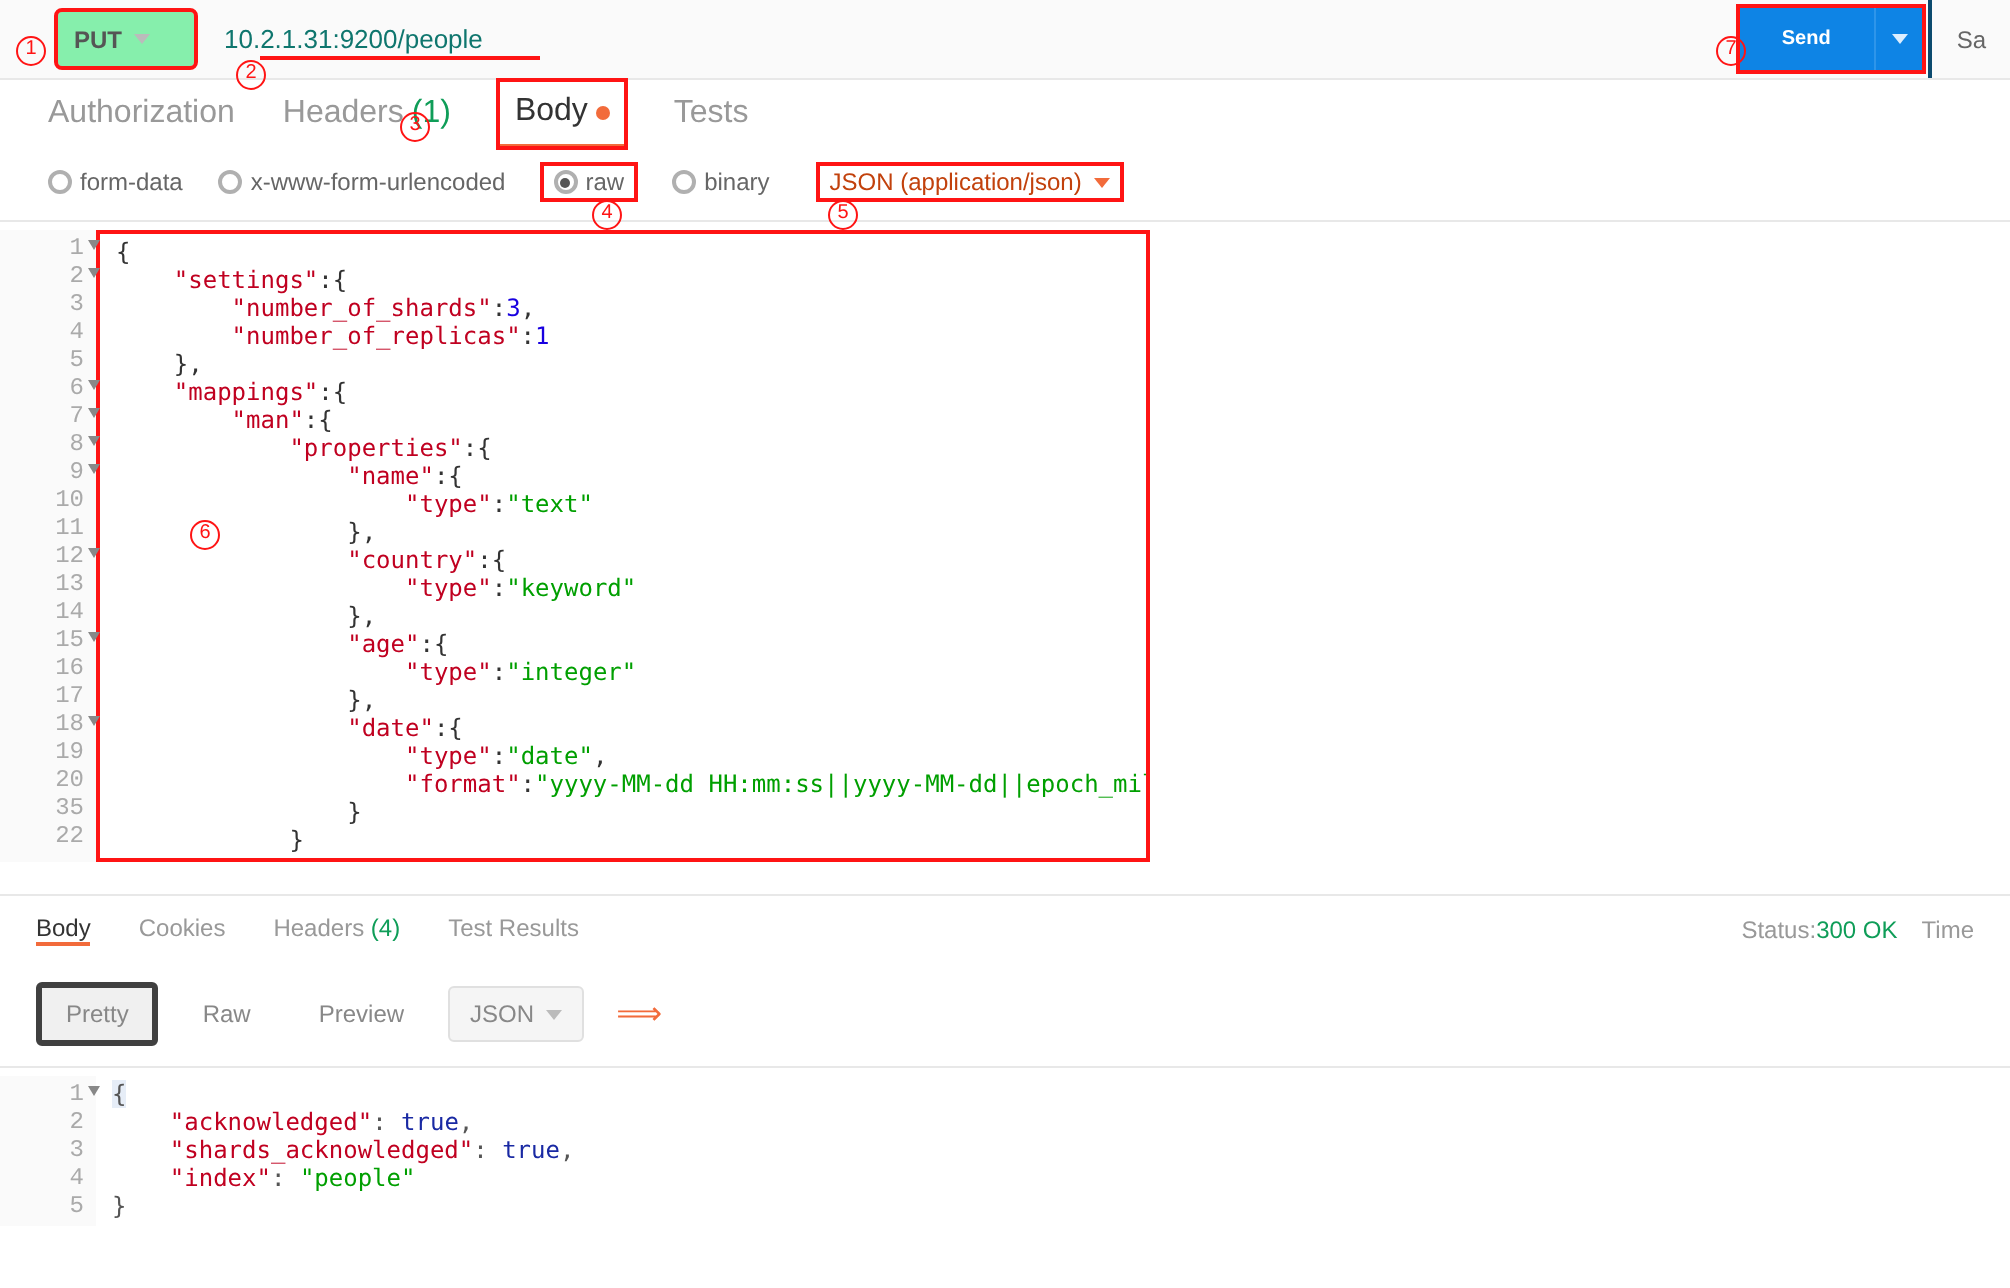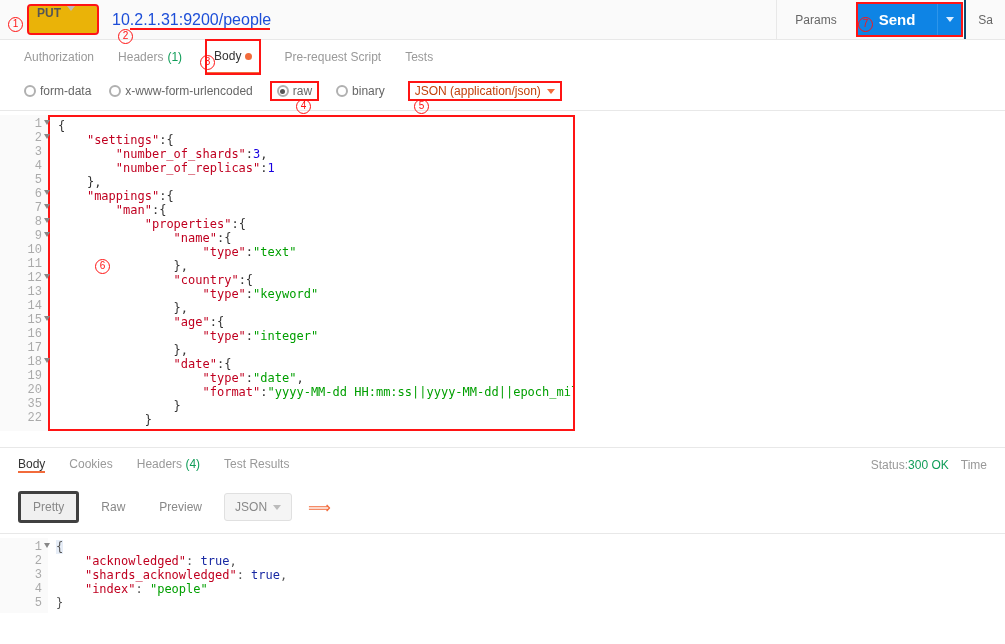--- a/index.html
+++ b/index.html
@@ -1,28 +1,28 @@
 <!DOCTYPE html>
 <html><head>
 <meta charset="utf-8">
 <style>
 * { box-sizing: border-box; margin: 0; padding: 0; }
 body { font-family: -apple-system, BlinkMacSystemFont, "Segoe UI", Helvetica, Arial, sans-serif; font-size: 12px; color: #555; background: #fff; width: 1005px; }
 
 .topbar { display: flex; align-items: stretch; height: 40px; border-bottom: 1px solid #e8e8e8; background: #fafafa; }
-.method-sel { margin: 5px 4px 5px 28px; padding: 0 8px; display: flex; gap: 6px; font-weight: 700; color: #555; background: #eab308; border: 1px solid #ddd; border-radius: 3px; min-width: 70px; }
+.method-sel { margin: 5px 4px 5px 28px; padding: 0 8px; display: flex; align-items: center; gap: 6px; font-weight: 700; color: #555; background: #86efac; border: 1px solid #ddd; border-radius: 3px; min-width: 70px; }
 .chev { width: 0; height: 0; border-left: 4px solid transparent; border-right: 4px solid transparent; border-top: 5px solid #bbb; }
-.url-input { flex: 1; border: none; background: transparent; padding: 0 10px; font-size: 16px; color: #1d4ed8; outline: none; }
+.url-input { flex: 1; border: none; background: transparent; padding: 0 10px; font-size: 13px; color: #0f766e; outline: none; }
 .btn-plain { padding: 0 18px; display: flex; align-items: center; border: none; background: transparent; color: #666; cursor: pointer; font-size: 12px; border-left: 1px solid #e8e8e8; }
-.send-btn { background: #0e84e5; color: #fff; font-weight: 600; padding: 0 22px; display: flex; align-items: center; font-size: 15px; border: none; cursor: pointer; }
+.send-btn { background: #0e84e5; color: #fff; font-weight: 600; padding: 0 22px; display: flex; align-items: center; font-size: 10px; border: none; cursor: pointer; }
 .send-dd { background: #0e84e5; color: #fff; border: none; border-left: 1px solid #2e95ea; padding: 0 8px; display: flex; align-items: center; cursor: pointer; }
 .send-dd .chev { border-top-color: #dceeff; }
 .btn-save { padding: 0 12px; display: flex; align-items: center; border: none; background: #fafafa; color: #666; border-left: 2px solid #0c4a6e; font-size: 12px; }
 
-.tabs { display: flex; gap: 24px; padding: 0 24px; height: 34px; align-items: center; font-size: 12px; color: #999; }
+.tabs { display: flex; gap: 24px; padding: 0 24px; height: 34px; align-items: center; font-size: 16px; color: #999; }
 .tab { cursor: pointer; display: flex; align-items: center; gap: 4px; height: 100%; }
 .tab.active { color: #333; border-bottom: 2px solid #f26b3b; }
 .hdr-count { color: #0f9d58; }
 .dot-orange { width: 7px; height: 7px; border-radius: 50%; background: #f26b3b; display: inline-block; }
 
 .body-opts { display: flex; gap: 18px; align-items: center; padding: 8px 24px 10px; font-size: 12px; color: #666; }
 .radio { display: flex; align-items: center; gap: 4px; cursor: pointer; }
 .radio-dot { width: 12px; height: 12px; border: 2px solid #b0b0b0; border-radius: 50%; display: inline-flex; align-items: center; justify-content: center; }
 .radio-dot.sel::after { content: ""; width: 5px; height: 5px; background: #555; border-radius: 50%; }
 .ct-select { color: #c2410c; display: flex; align-items: center; gap: 6px; cursor: pointer; margin-left: 6px; }
@@ -66,21 +66,20 @@
 <body>
 
 <div style="position:relative;">
 
 <div class="topbar">
   <div class="method-sel redbox">
     <span>PUT</span>
     <span class="chev"></span>
   </div>
   <input class="url-input" value="10.2.1.31:9200/people" style="">
-  <button class="btn-plain">Params</button>
   <div class="redbox" style="display:flex;margin:3px 2px;">
     <button class="send-btn">Send</button>
     <button class="send-dd">
           <span class="chev"></span>
         </button>
   </div>
   <button class="btn-save">Sa</button>
 </div>
 
 <div style="position:absolute;top:28px;left:130px;width:140px;border-bottom:2px solid #ff1414;"></div>
@@ -88,21 +87,20 @@
 <div class="tabs">
   <span class="tab">Authorization</span>
   <span class="tab">
     <span>Headers</span>
     <span class="hdr-count">(1)</span>
   </span>
   <span class="tab active redbox" style="padding:0 8px;">
     <span>Body</span>
     <span class="dot-orange"></span>
   </span>
-  <span class="tab">Pre-request Script</span>
   <span class="tab">Tests</span>
 </div>
 
 <div class="body-opts">
   <label class="radio">
         <span class="radio-dot"></span>
         <span>form-data</span>
       </label>
   <label class="radio">
         <span class="radio-dot"></span>

